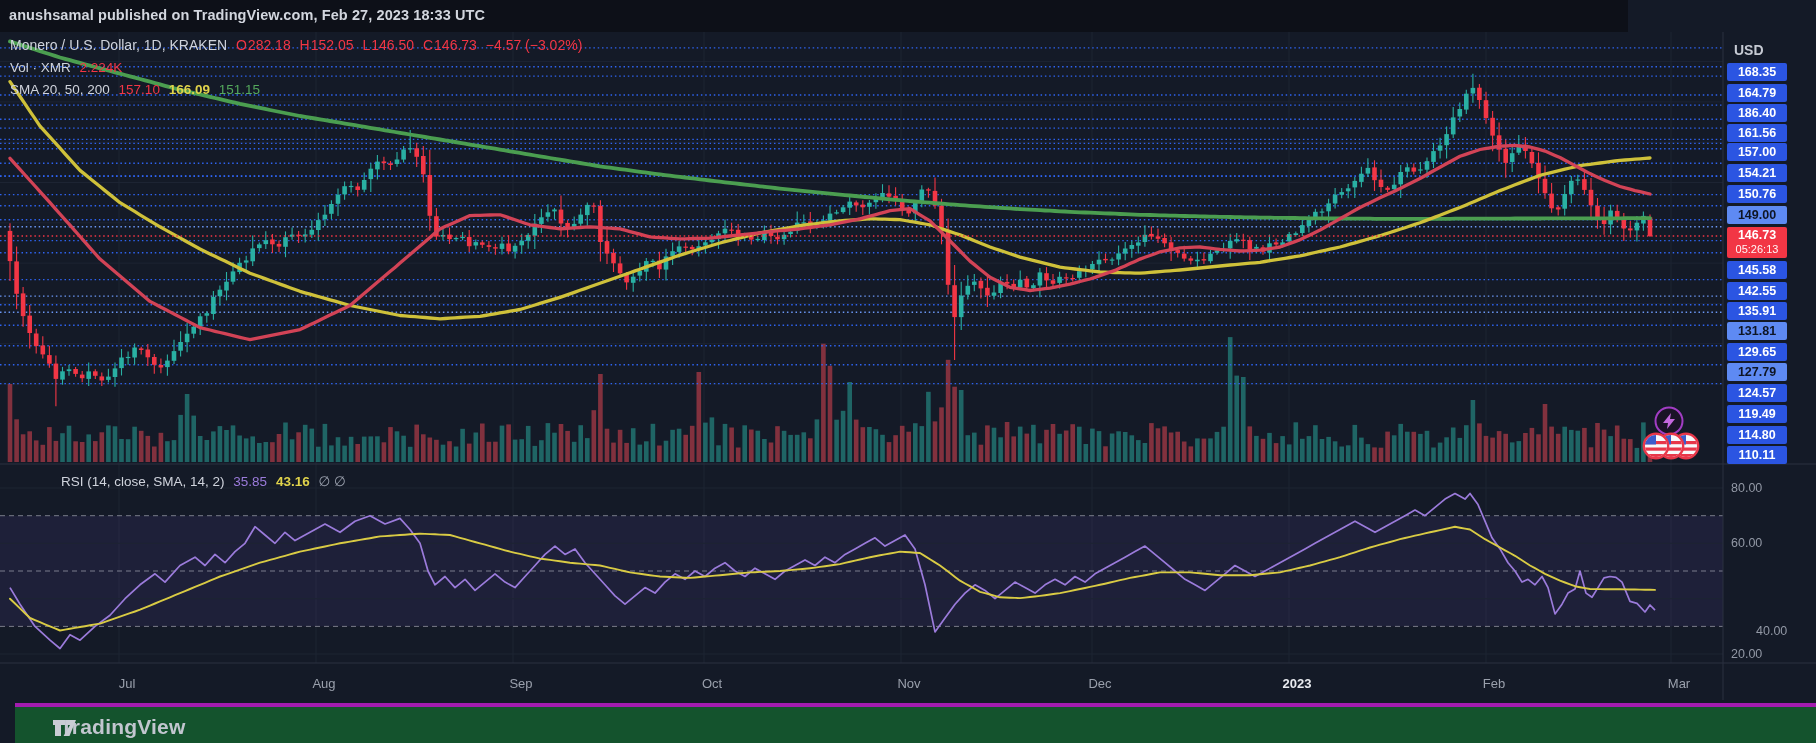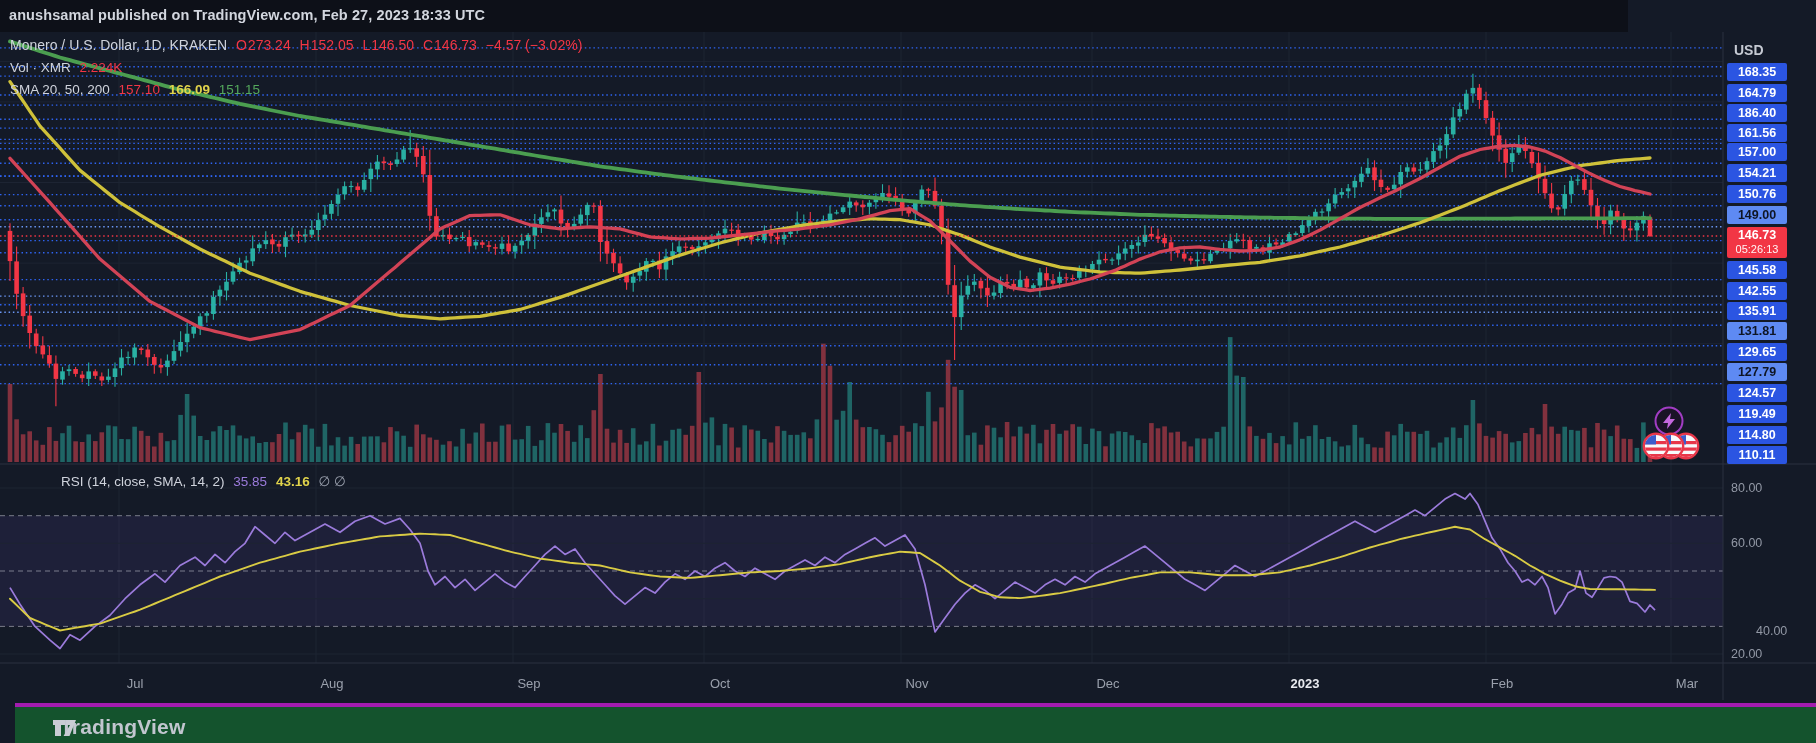--- a/index.html
+++ b/index.html
@@ -18,21 +18,21 @@
          color:#fff;font-size:12.5px;font-weight:700;text-align:center;line-height:18px;}
   .badge.blue{background:#2b55e2;} .badge.light{background:#5e8af3;color:#0e1524;}
   #price-badge{position:absolute;left:1727px;top:227px;width:60px;height:31px;background:#f23645;border-radius:2px;
                z-index:26;color:#fff;text-align:center;}
   #price-badge .pb-price{font-size:12.5px;font-weight:700;line-height:15px;padding-top:1px;}
   #price-badge .pb-count{font-size:11px;line-height:13px;opacity:.95;}
   .axis-tick{position:absolute;left:1731px;color:#9298a5;font-size:12.5px;z-index:22;}
   #usd-label{position:absolute;left:1734px;top:42px;color:#c6cad3;font-size:14px;font-weight:700;z-index:22;}
   .month-label{position:absolute;color:#9aa0ac;font-size:13px;z-index:22;transform:translateX(-50%);}
   .month-label.major{color:#e8eaef;font-weight:700;}
-  #time-axis{position:absolute;left:16px;top:663px;width:1592px;height:40px;}
+  #time-axis{position:absolute;left:8px;top:663px;width:1592px;height:40px;}
   #footer{position:absolute;left:15px;top:703px;width:1816px;height:40px;background:#14532d;border-top:4px solid #a21caf;z-index:30;}
   #brand-wrap{position:absolute;left:36px;top:8px;display:flex;align-items:center;}
   #brand-text{color:#c2c6cf;font-size:21px;font-weight:700;margin-left:9px;letter-spacing:.2px;}
 </style>
 </head>
 <body>
 
 <div id="app">
 
   <div id="pub-header">
@@ -913,21 +913,21 @@
 <rect x="1645" y="441" width="22" height="3.2" fill="#e8374a"></rect>
 <rect x="1645" y="447.5" width="22" height="3.2" fill="#e8374a"></rect>
 <rect x="1645" y="454" width="22" height="3.2" fill="#e8374a"></rect>
 <rect x="1645" y="435" width="11" height="9.5" fill="#3c5ccc"></rect>
 </g>
         </g>
       </svg>
 
     <div class="legend-row" style="left:10px;top:5px;font-size:14px;">
       <span>Monero / U.S. Dollar, 1D, KRAKEN</span>
-      <span class="ohlc-letter">O</span><span class="v-red">273.24</span>
+      <span class="ohlc-letter">O</span><span class="v-red">282.18</span>
       <span class="ohlc-letter">H</span><span class="v-red">152.05</span>
       <span class="ohlc-letter">L</span><span class="v-red">146.50</span>
       <span class="ohlc-letter">C</span><span class="v-red">146.73</span>
       <span class="v-red">−4.57 (−3.02%)</span>
     </div>
 
     <div class="legend-row" style="left:10px;top:28px;">
       <span>Vol · XMR</span>
       <span class="v-red">2.224K</span>
     </div>

